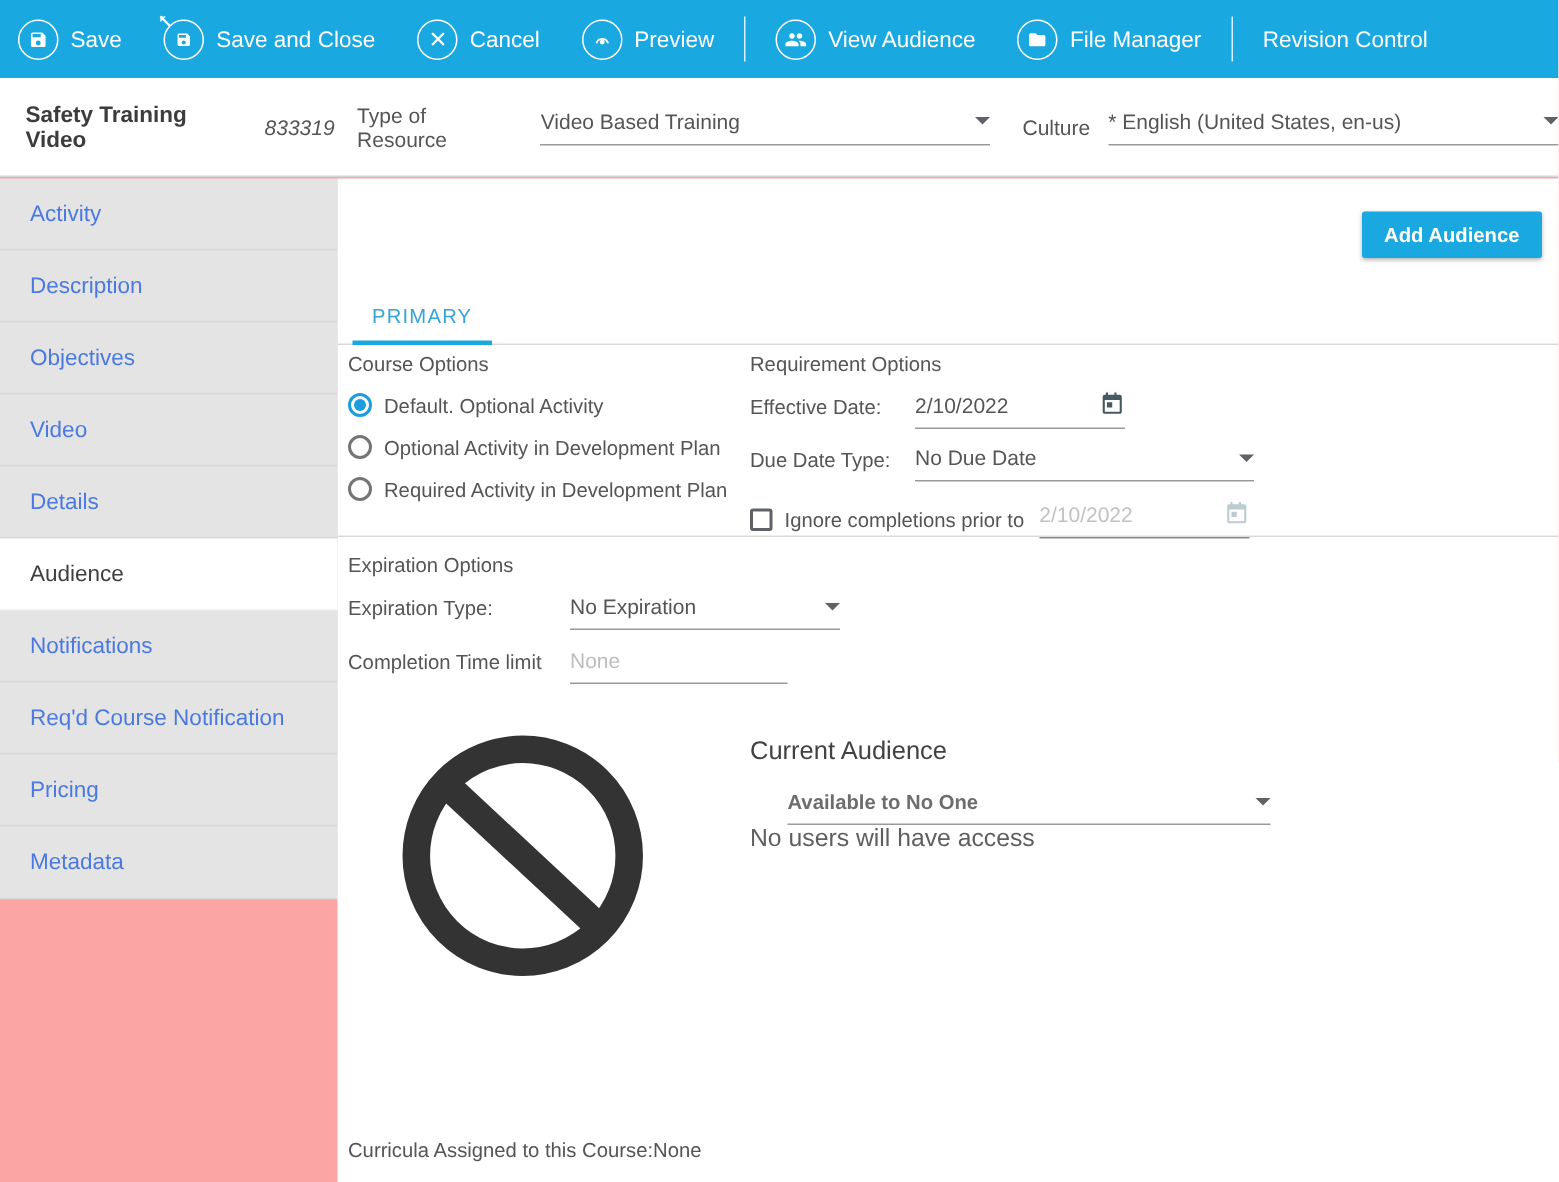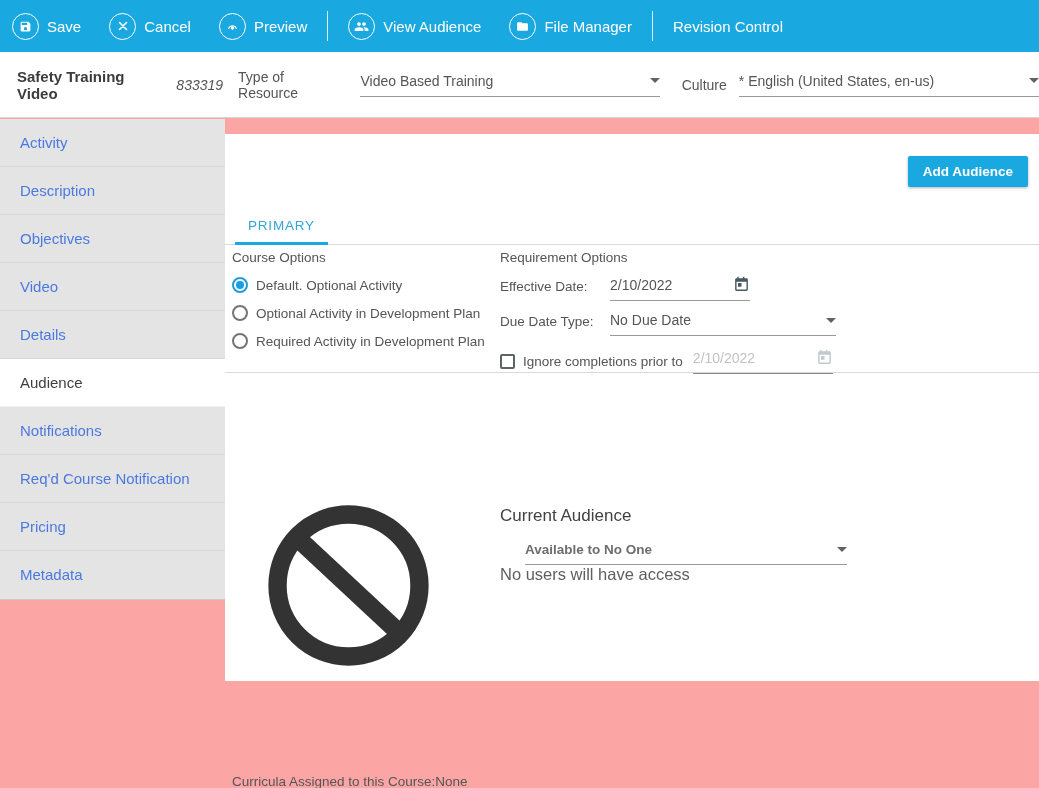--- a/index.html
+++ b/index.html
@@ -35,21 +35,21 @@
 
   
   .sidebar { position:absolute; left:0; top:119px; width:225px; background:#e4e4e4;
              border-bottom:1px solid #c9c9c9; }
   .side-item { height:48px; line-height:48px; padding-left:20px; font-size:15px;
                color:#4B79E0; cursor:pointer; border-bottom:1px solid rgba(0,0,0,.05); }
   .side-item:last-child { border-bottom:none; }
   .side-item.active { background:#fff; color:#3f3f3f; }
 
   
-  .main { position:absolute; left:225px; top:134px; width:814px; height:547px; background:#fff; }
+  .main { position:absolute; left:225px; top:119px; width:814px; height:669px; background:#fff; }
   .add-btn { position:absolute; top:22px; right:11px; height:31px; padding:0 15px;
              background:#1AA8E0; color:#fff; font-weight:bold; font-size:13.5px;
              font-family:inherit; border:none; border-radius:2px; cursor:pointer;
              box-shadow:0 1px 3px rgba(0,0,0,.3); }
   .tabbar { position:absolute; top:71px; left:0; right:0; height:40px; border-bottom:1px solid #d9d9d9; }
   .tab { position:absolute; left:10px; top:0; height:40px; line-height:42px; padding:0 13px;
          color:#35A4D7; font-size:13.5px; letter-spacing:.8px; cursor:pointer;
          border-bottom:3px solid #1AA8E0; }
 
   .panel { position:absolute; top:111px; left:0; right:0; height:128px; border-bottom:1px solid #d9d9d9; }
@@ -99,20 +99,32 @@
 <div class="app">
 
   <div class="toolbar">
     <div class="tb-item">
       <span class="tb-circle">
         <svg width="13" height="13" viewBox="0 0 24 24" fill="#fff">
             <path d="M17 3H5a2 2 0 0 0-2 2v14a2 2 0 0 0 2 2h14a2 2 0 0 0 2-2V7l-4-4zM12 19a3 3 0 1 1 0-6 3 3 0 0 1 0 6zm3-10H5V5h10v4z"></path>
           </svg>
       </span>
       <span>Save</span>
+    </div>
+    <div class="tb-item">
+      <span class="tb-circle">
+        <svg width="11" height="11" viewBox="0 0 24 24" fill="#fff">
+            <path d="M17 3H5a2 2 0 0 0-2 2v14a2 2 0 0 0 2 2h14a2 2 0 0 0 2-2V7l-4-4zM12 19a3 3 0 1 1 0-6 3 3 0 0 1 0 6zm3-10H5V5h10v4z"></path>
+          </svg>
+        <svg class="tb-badge" width="11" height="11" viewBox="0 0 12 12">
+            <path d="M1 1l7 7" stroke="#fff" stroke-width="1.6"></path>
+            <path d="M1 1h4L1 5z" fill="#fff"></path>
+          </svg>
+      </span>
+      <span>Save and Close</span>
     </div>
     <div class="tb-item">
       <span class="tb-circle">
         <svg width="12" height="12" viewBox="0 0 24 24">
             <path d="M5 5l14 14M19 5L5 19" stroke="#fff" stroke-width="3.2" stroke-linecap="round"></path>
           </svg>
       </span>
       <span>Cancel</span>
     </div>
     <div class="tb-item">
@@ -238,20 +250,38 @@
             <span class="cal-icon">
               <svg width="17" height="17" viewBox="0 0 24 24" fill="#BFCBD1">
                   <path d="M17 3h-1V1h-2v2H8V1H6v2H5c-1.1 0-2 .9-2 2v14c0 1.1.9 2 2 2h14c1.1 0 2-.9 2-2V5c0-1.1-.9-2-2-2zm0 16H5V8h14v11zM7 10h5v5H7z"></path>
                 </svg>
             </span>
           </span>
         </div>
       </div>
     </div>
 
+    <div class="exp-block">
+      <div class="sec-title">Expiration Options</div>
+
+      <div class="exp-row">
+        <span class="exp-label">Expiration Type:</span>
+        <span class="ufield f-exp">
+          <span class="val">No Expiration</span>
+          <span class="arrow"></span>
+        </span>
+      </div>
+
+      <div class="exp-row">
+        <span class="exp-label">Completion Time limit</span>
+        <span class="ufield f-limit">
+          <span class="val placeholder">None</span>
+        </span>
+      </div>
+    </div>
 
     <div class="no-access-icon">
       <svg width="167" height="167" viewBox="0 0 100 100">
         <circle cx="50" cy="50" r="42.5" fill="none" stroke="#333" stroke-width="11"></circle>
         <line x1="22" y1="24" x2="80" y2="78" stroke="#333" stroke-width="11"></line>
       </svg>
     </div>
 
     <div class="aud-block">
       <div class="aud-heading">Current Audience</div>

